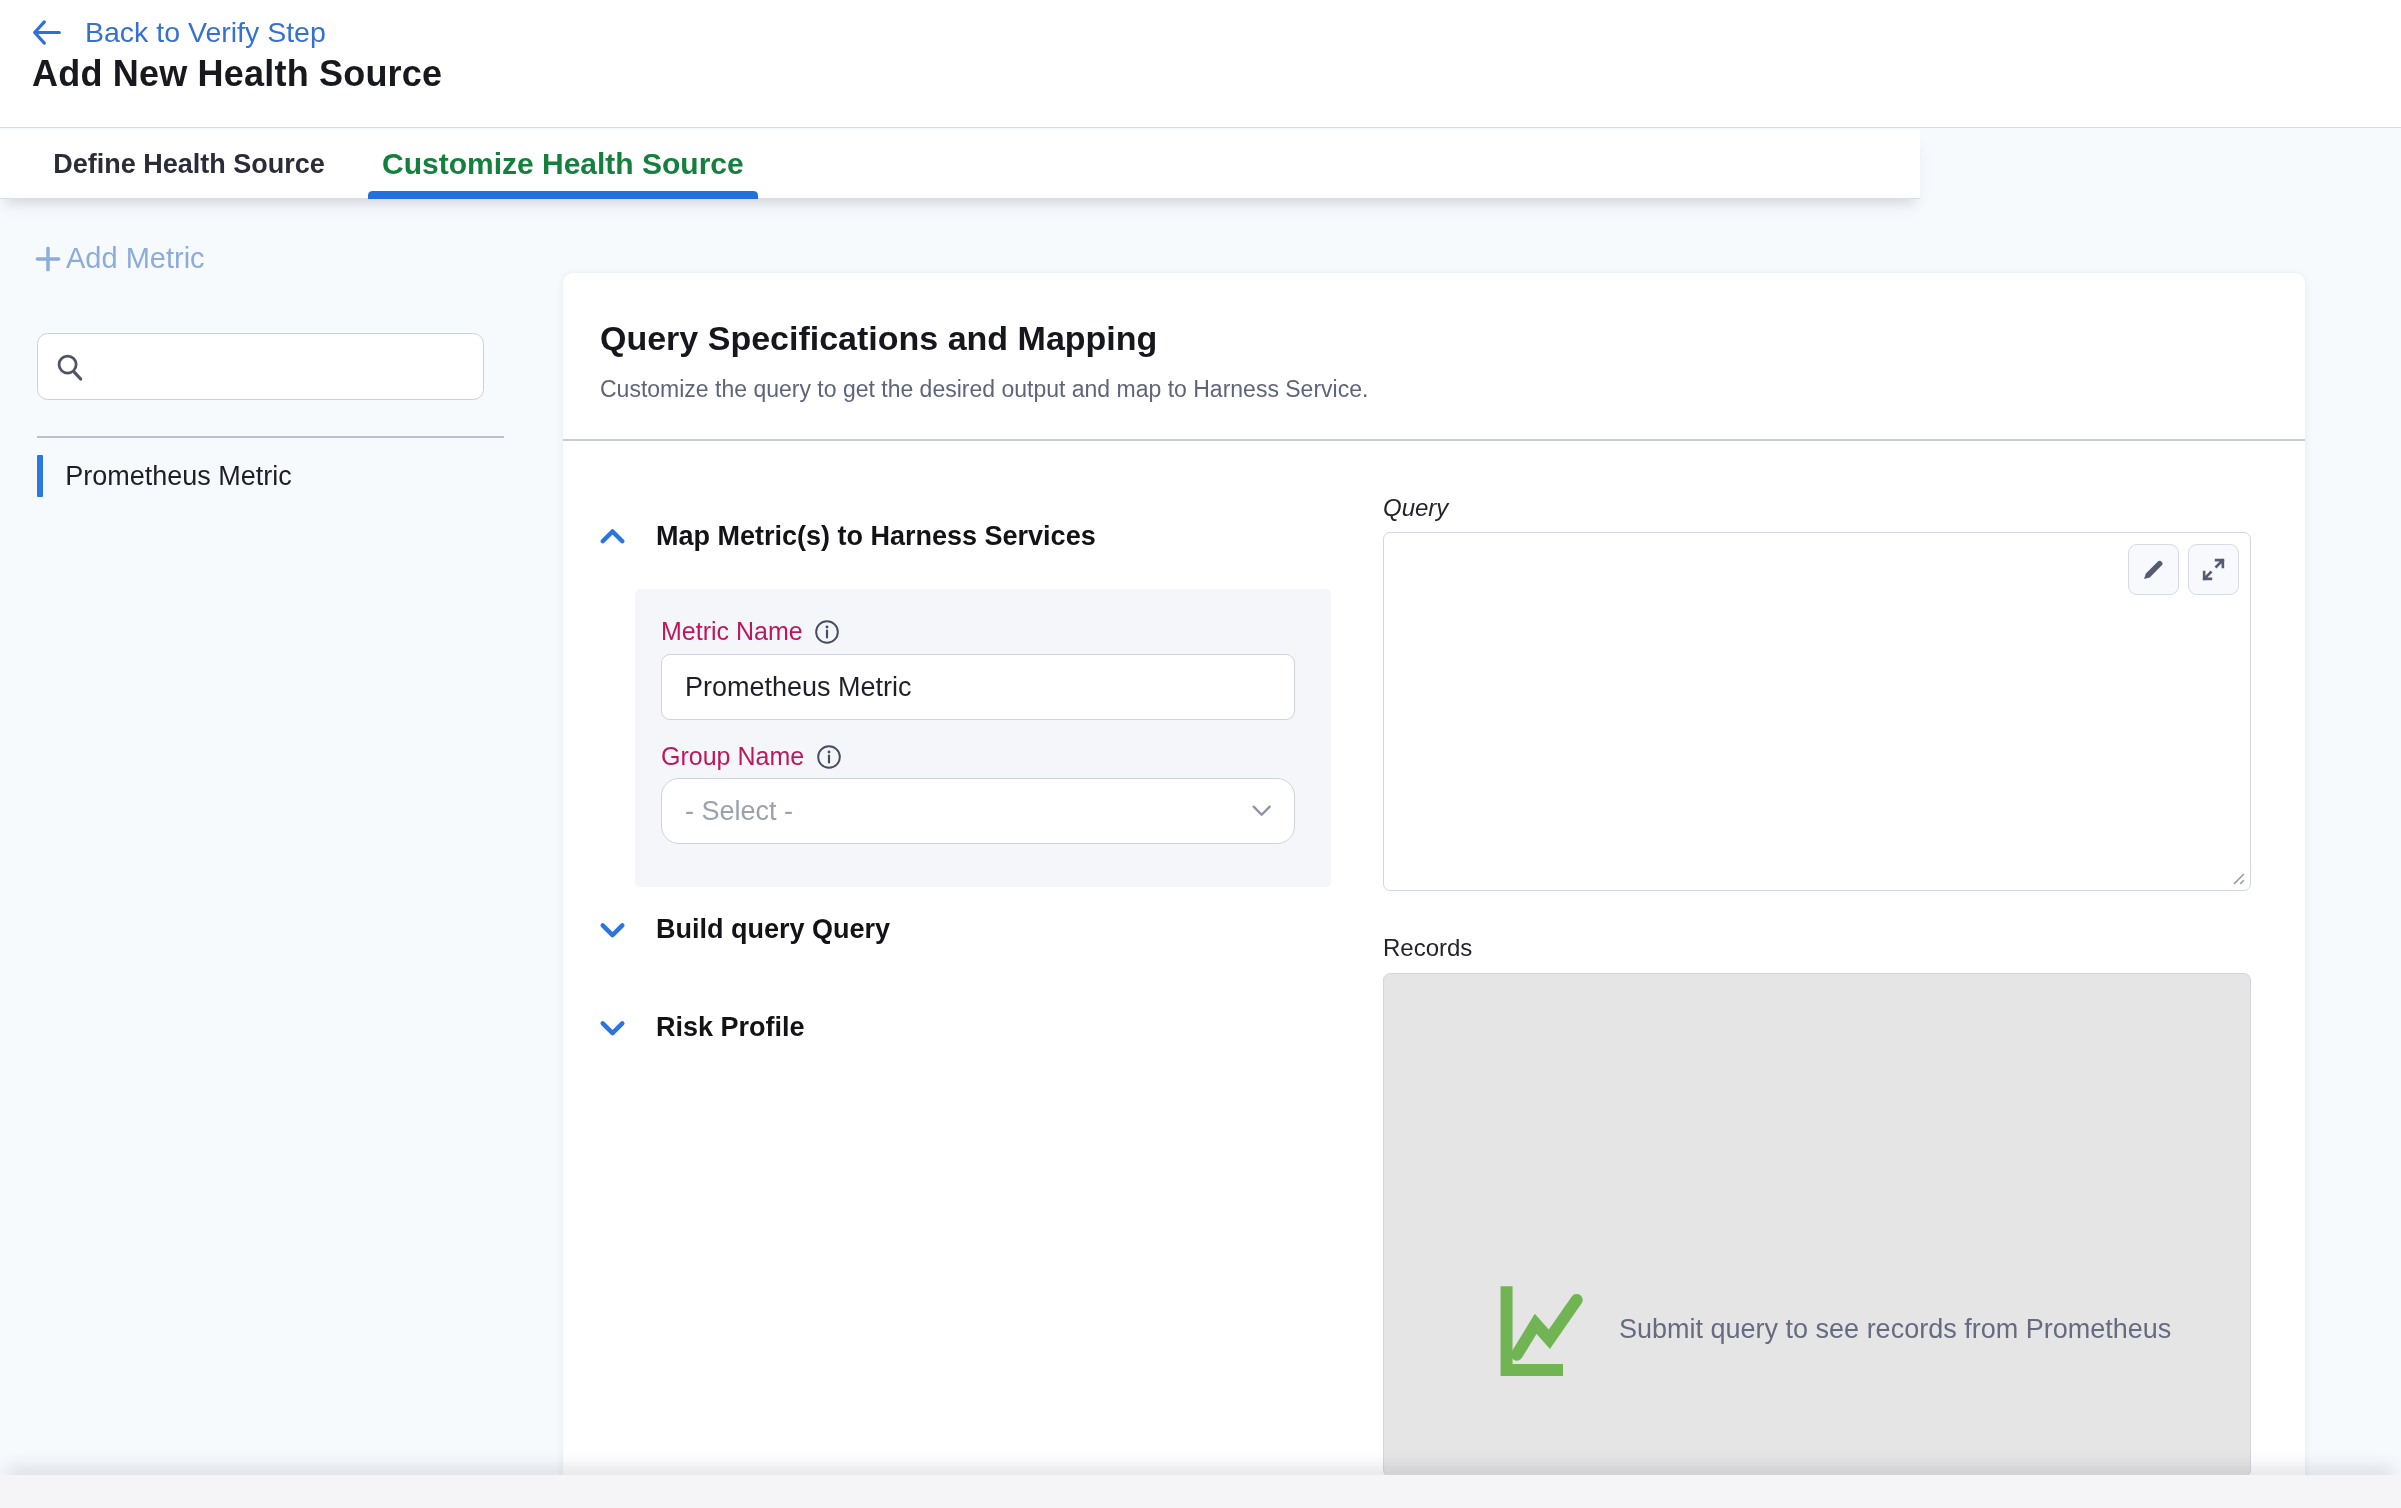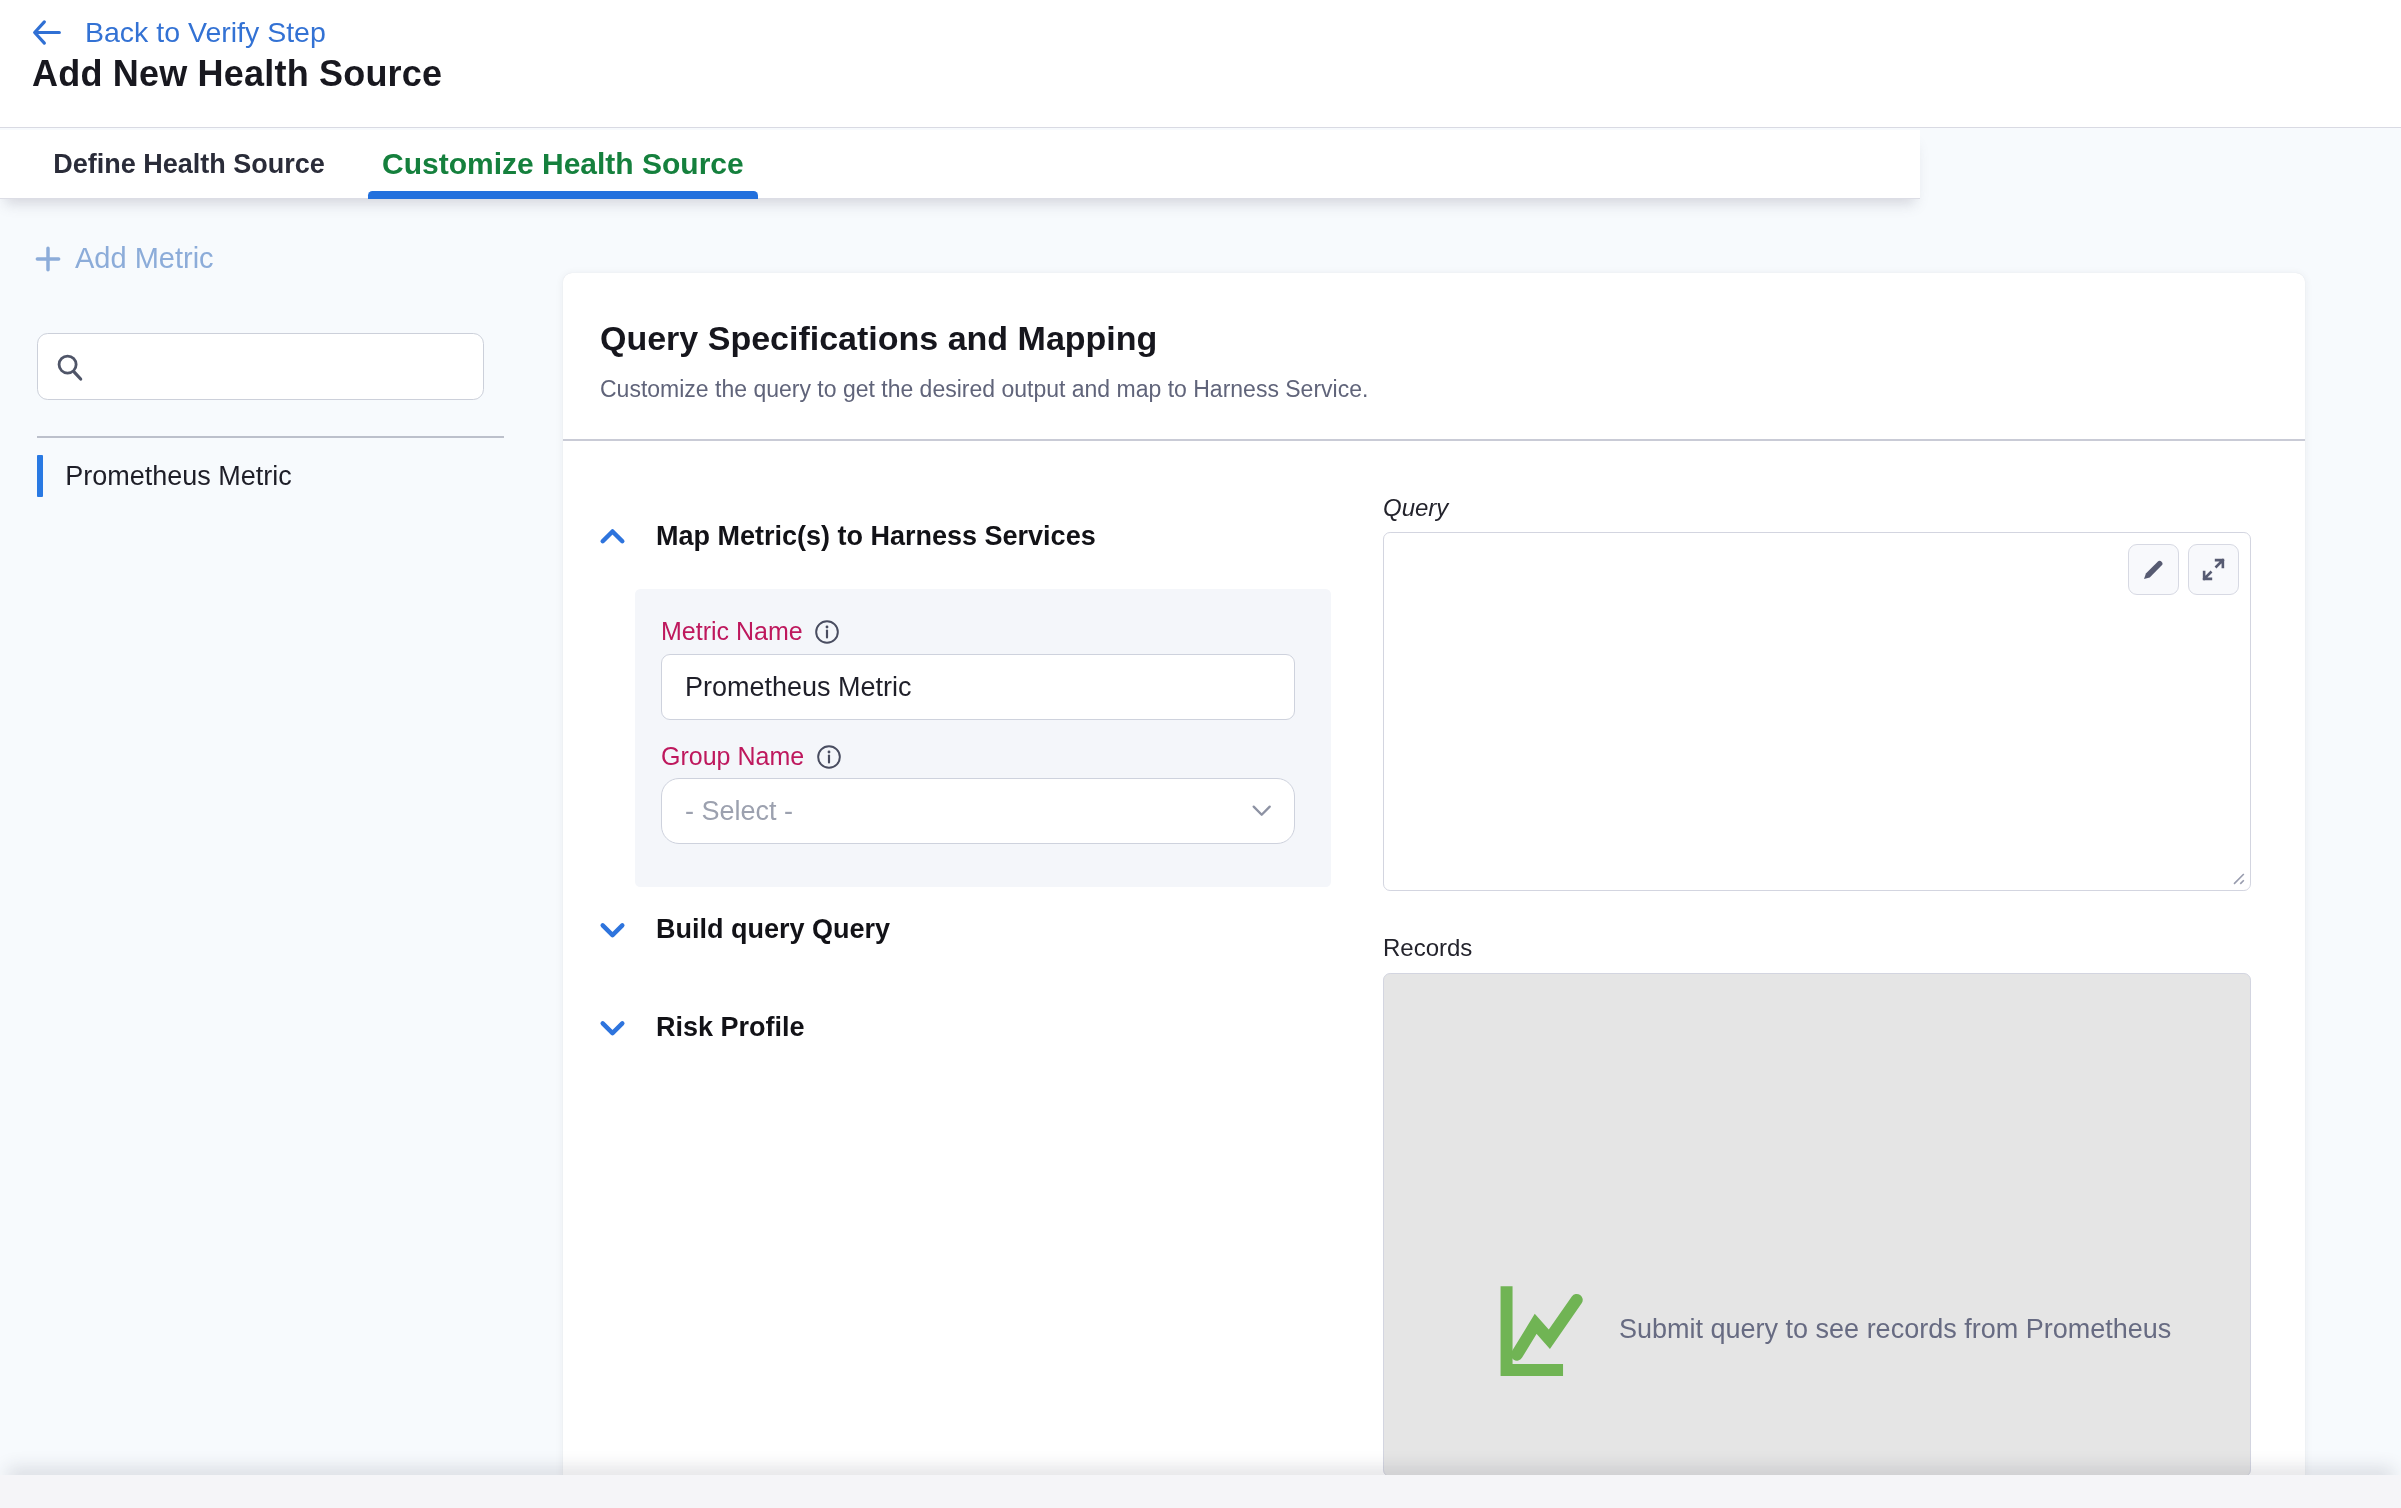--- a/index.html
+++ b/index.html
@@ -37,21 +37,21 @@
   .tab-customize { margin-left:28.5px; }
   .tab-define .tab-label { font-size:27px; font-weight:600; color:#2a2c39; }
   .tab-customize .tab-label { font-size:30px; font-weight:600; color:#15803d; }
   .underline {
     position:absolute; left:0; right:0; bottom:-0.9px; height:8px;
     background:#2270dd; border-radius:4.5px 4.5px 0 0;
   }
 
   
   .add-metric {
-    position:absolute; left:32px; top:242px; display:flex; align-items:center; gap:11px;
+    position:absolute; left:32px; top:242px; display:flex; align-items:center; gap:2px;
     background:none; border:none; cursor:pointer;
   }
   .add-metric span { font-size:29px; font-weight:500; color:#8cacd9; }
   .searchbox {
     position:absolute; left:37px; top:333px; width:447px; height:67px;
     background:#ffffff; border:1.8px solid #ccd0da; border-radius:10.7px;
     display:flex; align-items:center; padding:0 16px;
   }
   .searchbox input {
     flex:1; border:none; outline:none; font-size:26px; color:#1f1f2a;

